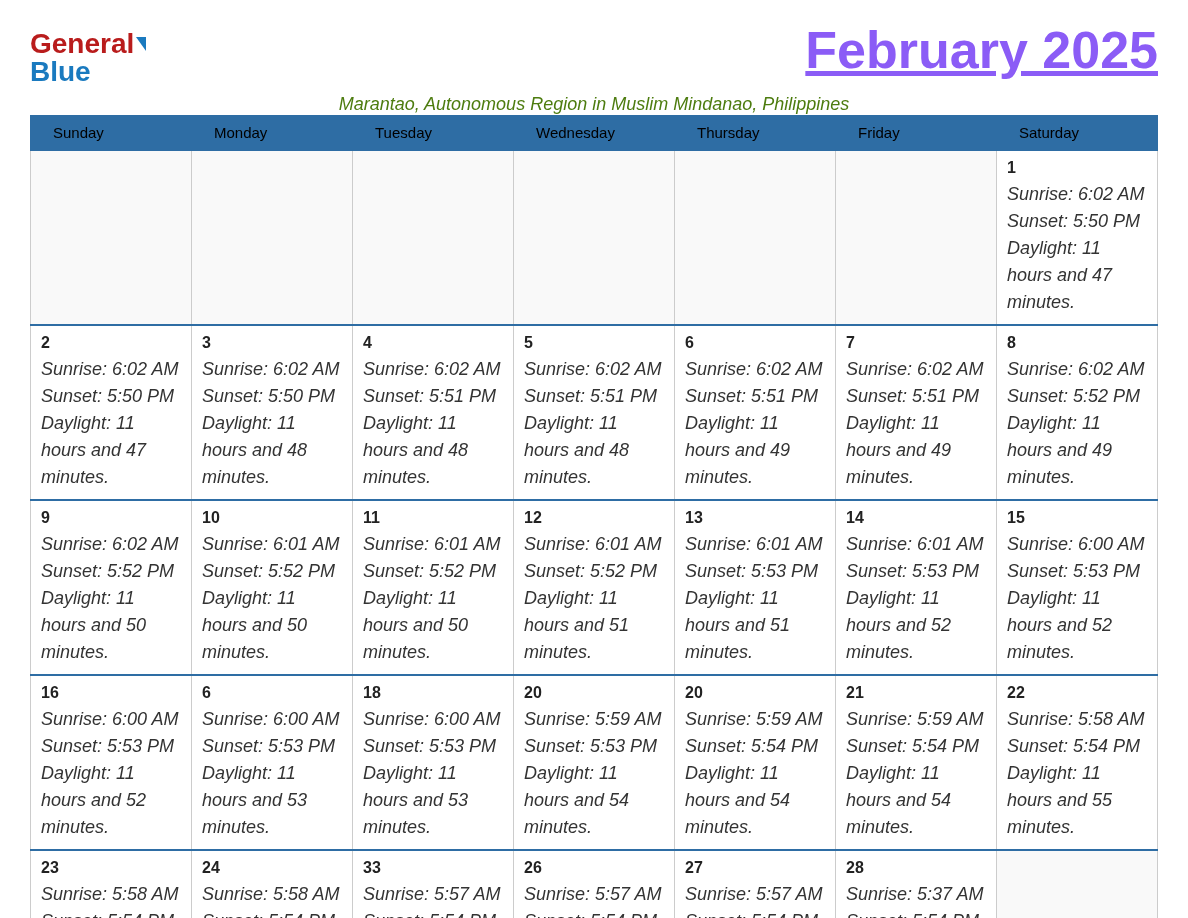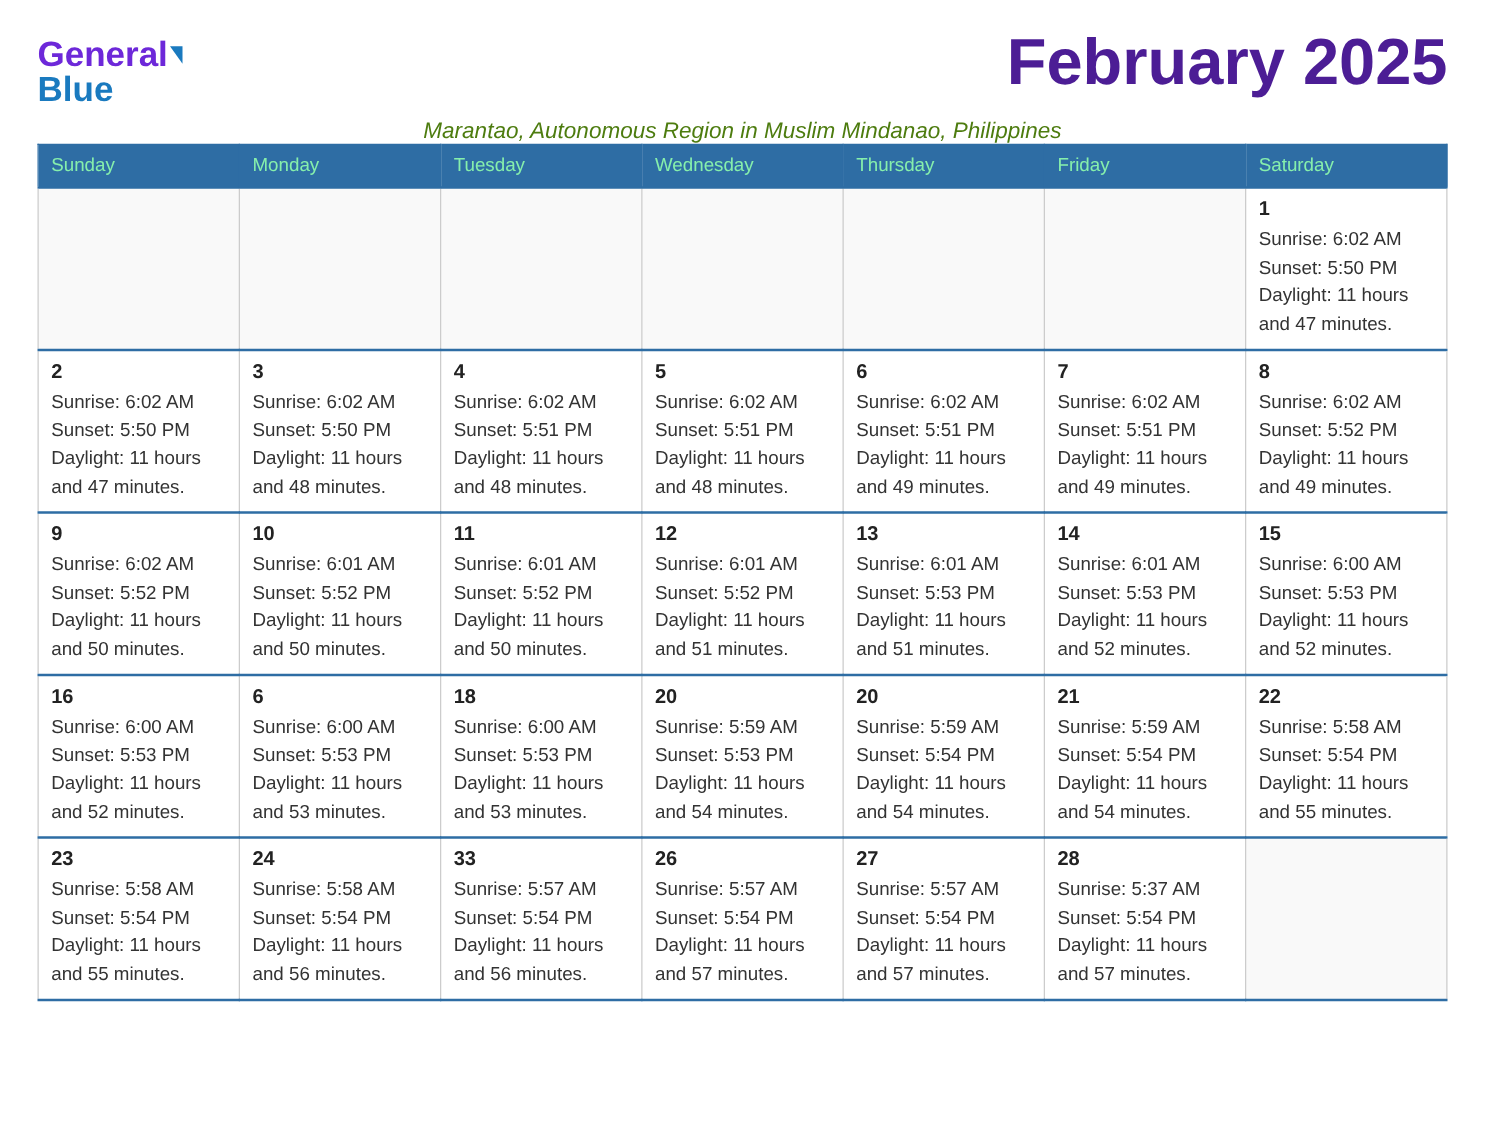--- a/index.html
+++ b/index.html
@@ -18,60 +18,61 @@
     }
     .logo {
       display: flex;
       flex-direction: column;
       align-items: flex-start;
       padding-top: 10px;
     }
     .logo-general {
       font-size: 28px;
       font-weight: bold;
-      color: #6d28d9;
+      color: #b91c1c;
       line-height: 1;
     }
     .logo-blue {
       font-size: 28px;
       font-weight: bold;
       color: #1a7abf;
       line-height: 1;
     }
     .logo-triangle {
       display: inline-block;
       width: 0;
       height: 0;
       border-left: 10px solid transparent;
       border-top: 14px solid #1a7abf;
       margin-left: 2px;
       vertical-align: middle;
     }
     .month-title {
       font-size: 52px;
       font-weight: bold;
-      color: #4c1d95;
+      color: #8b5cf6;
       text-align: left;
+      text-decoration: underline;
     }
     .subtitle {
       text-align: center;
       font-size: 18px;
       color: #4d7c0f;
       margin-bottom: 0;
       font-style: italic;
     }
     .calendar {
       width: 100%;
       border-collapse: collapse;
       border: 1px solid #aaa;
     }
     .calendar th {
       background-color: #2e6da4;
-      color: #86efac;
-      padding: 8px 10px;
+      color: #000000;
+      padding: 8px 22px;
       font-size: 15px;
       font-weight: normal;
       text-align: left;
       border: 1px solid #2e6da4;
     }
     .calendar td {
       vertical-align: top;
       padding: 8px 10px;
       border: 1px solid #ccc;
       width: 14.28%;
@@ -83,23 +84,24 @@
       border-bottom: 2px solid #2e6da4;
     }
     .day-number {
       font-size: 16px;
       font-weight: bold;
       color: #222;
       display: block;
       margin-bottom: 4px;
     }
     .day-info {
-      font-size: 15px;
+      font-size: 18px;
       color: #333;
       line-height: 1.5;
+      font-style: italic;
     }
     .empty-cell {
       background: #f9f9f9;
     }
     .header-right {
       text-align: right;
     }
   </style>
 </head>
 <body>

